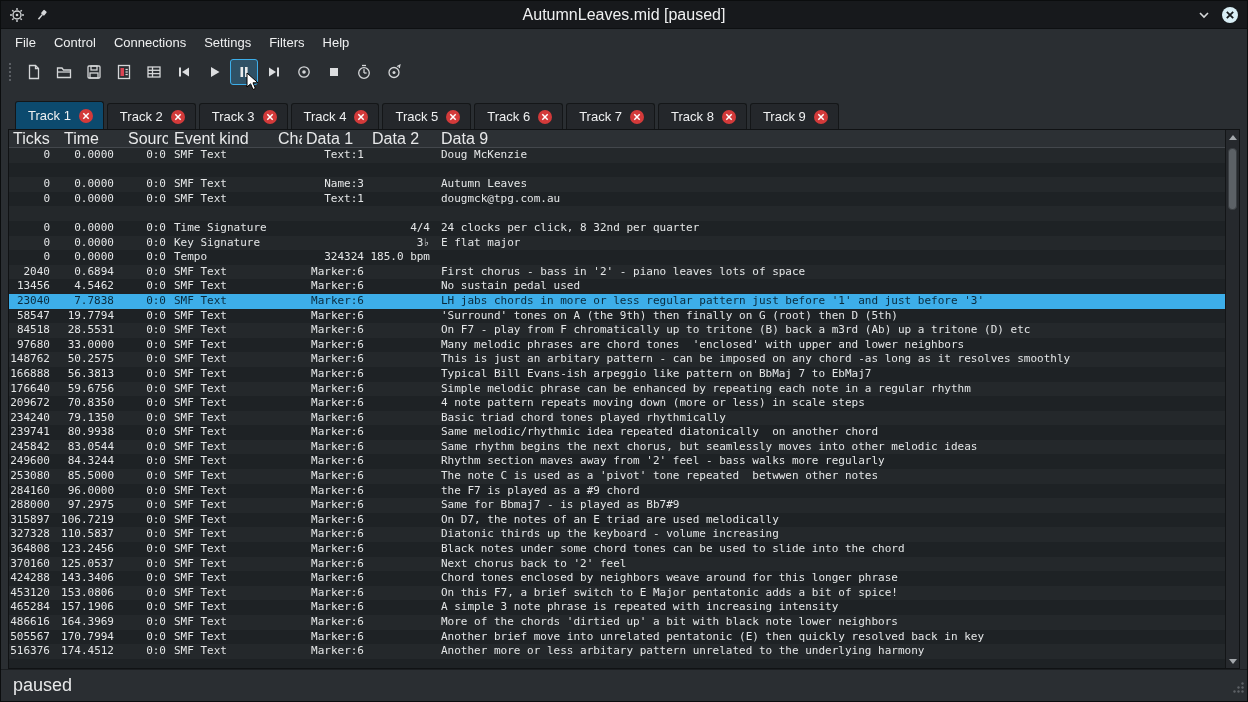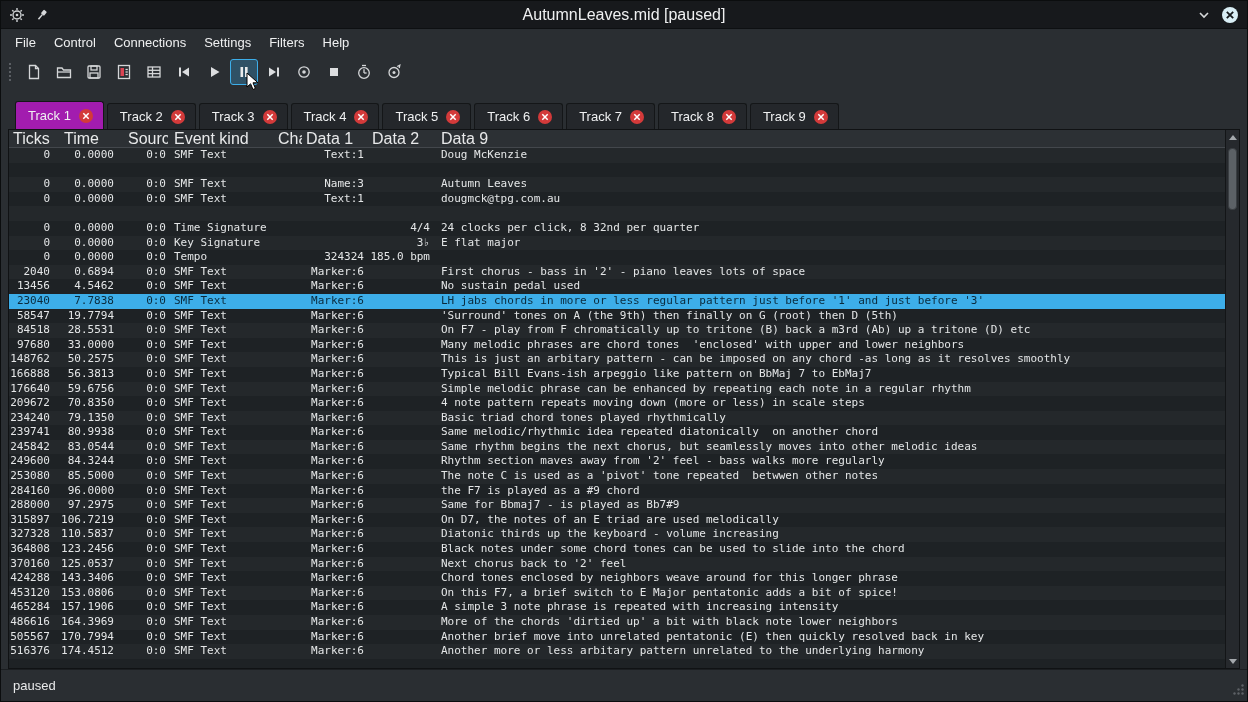--- a/index.html
+++ b/index.html
@@ -24,21 +24,21 @@
   .tbar-buttons { display:flex; align-items:center; }
   .tbtn { width:28px; height:26px; display:flex; align-items:center; justify-content:center; margin-right:2px; border:1px solid transparent; border-radius:3px; }
   .tbtn.active { background:rgba(61,174,233,0.28); border:1px solid #3daee9; }
   .ticon { display:flex; align-items:center; justify-content:center; }
 
   
   .tabstrip-gap { height:12px; flex:0 0 auto; }
   .tabbar { height:28px; display:flex; align-items:flex-end; padding-left:14px; gap:3px; flex:0 0 auto; }
   .tab { height:26px; display:flex; align-items:center; gap:8px; padding:0 10px 0 12px; background:#24272b;
          border:1px solid #141618; border-bottom:none; border-radius:3px 3px 0 0; color:#eff0f1; font-size:13px; }
-  .tab.active { background:#a21caf; height:28px; }
+  .tab.active { background:#0c4a6e; height:28px; }
   .tab-close { width:14px; height:14px; border-radius:50%; background:#d33a3a; display:flex; align-items:center; justify-content:center; flex:0 0 auto; }
 
   
   .tableframe { margin:0 7px; flex:1 1 auto; border:1px solid #101214; background:#1e2225; position:relative; display:flex; flex-direction:column; overflow:hidden; }
   .thead { display:flex; height:18px; background:#2c3034; border-bottom:1px solid #43474c; color:#e8e9ea;
            font-size:16px; align-items:center; padding-right:14px; flex:0 0 auto; }
   .tbody { flex:1 1 auto; overflow:hidden; padding-right:14px; }
   .tr { display:flex; height:14.6px; line-height:14.6px; font-family:"DejaVu Sans Mono",monospace; font-size:11px; color:#e4e6e7; }
   .tr:nth-child(odd) { background:#24282b; }
   .tr:nth-child(even) { background:#1e2225; }
@@ -61,21 +61,21 @@
 
   
   .vscroll { position:absolute; top:0; right:0; bottom:0; width:14px; background:#26292d; border-left:1px solid #131517; display:flex; flex-direction:column; }
   .sb-btn { height:14px; display:flex; align-items:center; justify-content:center; flex:0 0 auto; }
   .arr-up   { width:0; height:0; border-left:4px solid transparent; border-right:4px solid transparent; border-bottom:5px solid #a4a8ac; }
   .arr-down { width:0; height:0; border-left:4px solid transparent; border-right:4px solid transparent; border-top:5px solid #a4a8ac; }
   .sb-track { flex:1 1 auto; position:relative; }
   .sb-thumb { position:absolute; top:4px; left:2px; right:2px; height:62px; background:#5c6166; border:1px solid #3a3e42; border-radius:4px; }
 
   
-  .statusbar { height:32px; background:#2a2e32; border-top:1px solid #1b1e21; display:flex; align-items:center; padding-left:12px; color:#e8e9ea; font-size:13px; flex:0 0 auto; position:relative; }
+  .statusbar { height:32px; background:#2a2e32; border-top:1px solid #1b1e21; display:flex; align-items:center; padding-left:12px; color:#e8e9ea; font-size:18px; flex:0 0 auto; position:relative; }
   .resize-grip { position:absolute; right:2px; bottom:2px; }
 
   
   .cursor { position:absolute; left:246px; top:72px; z-index:50; pointer-events:none; }
 </style>
 </head>
 <body>
 
 <div class="window">
 

